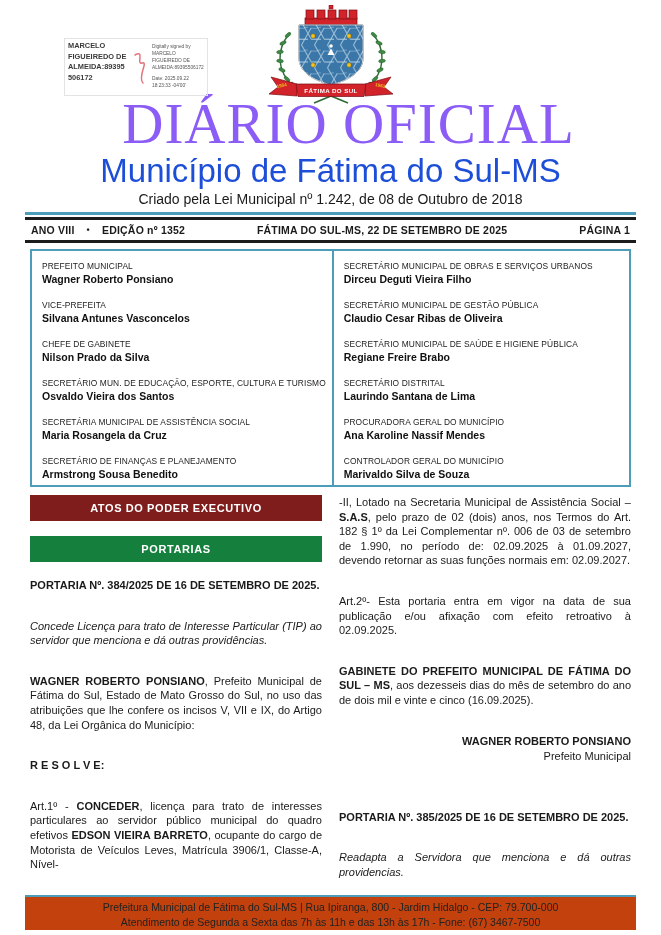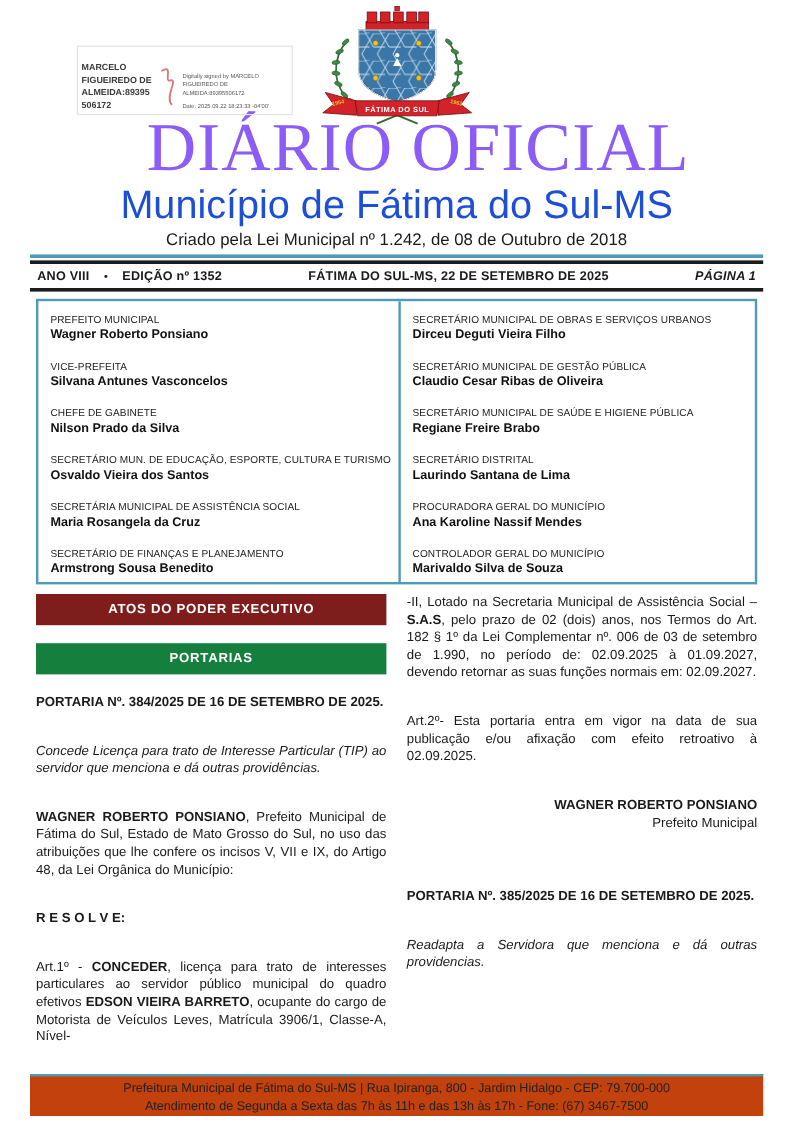--- a/index.html
+++ b/index.html
@@ -1,21 +1,21 @@
 <!DOCTYPE html>
 <html><head>
 <meta charset="utf-8">
 <style>
   html,body{margin:0;padding:0;background:#ffffff;}
   body{width:661px;height:935px;font-family:"Liberation Sans",sans-serif;color:#1a1a1a;}
   .page{position:relative;width:661px;height:935px;overflow:hidden;background:#fff;}
 
   
-  .sig-block{position:absolute;left:64px;top:38px;width:180px;height:58px;border:1px solid #e3e3e3;
-             display:flex;align-items:flex-end;gap:3px;padding:2px 3px;box-sizing:border-box;}
+  .sig-block{position:absolute;left:64px;top:38px;width:144px;height:58px;border:1px solid #e3e3e3;
+             display:flex;align-items:flex-start;gap:3px;padding:2px 3px;box-sizing:border-box;}
   .sig-name{width:60px;font-size:7.4px;font-weight:bold;line-height:10.5px;color:#3a3a3a;overflow-wrap:anywhere;}
   .sig-squiggle{flex:0 0 18px;margin-top:6px;}
   .sig-details{flex:1;font-size:4.8px;line-height:7px;color:#555;padding-top:2px;}
   .sig-date{margin-top:4px;}
 
   .crest{position:absolute;left:50%;top:5px;transform:translateX(-50%);}
 
   .masthead{padding-top:96px;text-align:center;}
   .mh-title{margin:0;font-family:"Liberation Serif",serif;font-weight:normal;font-size:57px;line-height:56px;
             letter-spacing:1px;color:#8b5cf6;padding-left:36px;}
@@ -25,21 +25,21 @@
   
   .rules{margin:5px 25px 0;}
   .rule-blue{height:3px;}
   .rule-gap{height:2px;}
   .rule-dark{height:3px;background:#1c1c1c;}
   .edition-bar{margin:0 25px;height:23px;display:flex;align-items:center;border-bottom:3px solid #1c1c1c;
                font-weight:bold;font-size:10.5px;letter-spacing:.2px;padding:0 6px;box-sizing:border-box;}
   .eb-left{display:flex;align-items:center;white-space:nowrap;}
   .eb-dot{margin:0 12px;font-size:9px;}
   .eb-center{flex:1;text-align:center;white-space:nowrap;}
-  .eb-right{white-space:nowrap;font-style:italic;}
+  .eb-right{white-space:nowrap;}
 
   
   .officials-box{margin:6px 30px 0;height:238px;border:2px solid #4d9cba;display:flex;box-sizing:border-box;overflow:hidden;}
   .off-col{flex:1;padding:10px 6px 0 10px;box-sizing:border-box;}
   .off-col.first{border-right:2px solid #4d9cba;}
   .official{margin-bottom:14px;}
   .off-title{font-size:8.4px;line-height:11px;letter-spacing:.1px;color:#222;white-space:nowrap;}
   .off-name{font-size:10.5px;line-height:13px;font-weight:bold;color:#111;margin-top:1px;}
 
   
@@ -224,20 +224,21 @@
           <div class="para v-ementa"><span class="i">Concede Licença para trato de Interesse Particular (TIP) ao servidor que menciona e dá outras providências.</span></div>
           <div class="para v-body"><span class="b ">WAGNER ROBERTO PONSIANO</span><span>, Prefeito Municipal de Fátima do Sul, Estado de Mato Grosso do Sul, no uso das atribuições que lhe confere os incisos V, VII e IX, do Artigo 48, da Lei Orgânica do Município:</span></div>
           <div class="para v-resolve"><span class="b ">R E S O L V E:</span></div>
           <div class="para v-body"><span>Art.1º - </span><span class="b ">CONCEDER</span><span>, licença para trato de interesses particulares ao servidor público municipal do quadro efetivos </span><span class="b ">EDSON VIEIRA BARRETO</span><span>, ocupante do cargo de Motorista de Veículos Leves, Matrícula 3906/1, Classe-A, Nível-</span></div>
         </div>
     </div>
     <div class="col">
       <div>
           <div class="para v-body"><span>-II, Lotado na Secretaria Municipal de Assistência Social – </span><span class="b ">S.A.S</span><span>, pelo prazo de 02 (dois) anos, nos Termos do Art. 182 § 1º da Lei Complementar nº. 006 de 03 de setembro de 1.990, no período de: 02.09.2025 à 01.09.2027, devendo retornar as suas funções normais em: 02.09.2027.</span></div>
           <div class="para v-body"><span>Art.2º-  Esta portaria entra em vigor na data de sua publicação e/ou afixação com efeito retroativo à 02.09.2025.</span></div>
+          <div class="para v-body"><span class="b ">GABINETE DO PREFEITO MUNICIPAL DE FÁTIMA DO SUL – MS</span><span>, aos dezesseis dias do mês de setembro do ano de dois mil e vinte e cinco (16.09.2025).</span></div>
           <div class="para v-signature-name"><span class="b ">WAGNER ROBERTO PONSIANO</span></div>
           <div class="para v-signature-role"><span>Prefeito Municipal</span></div>
           <div class="para v-heading"><span class="b ">PORTARIA Nº. 385/2025 DE 16 DE SETEMBRO DE 2025.</span></div>
           <div class="para v-ementa"><span class="i">Readapta a Servidora que menciona e dá outras providencias.</span></div>
         </div>
     </div>
   </div>
 
   <div class="footer">
     <div>Prefeitura Municipal de Fátima do Sul-MS | Rua Ipiranga, 800 - Jardim Hidalgo - CEP: 79.700-000</div>

